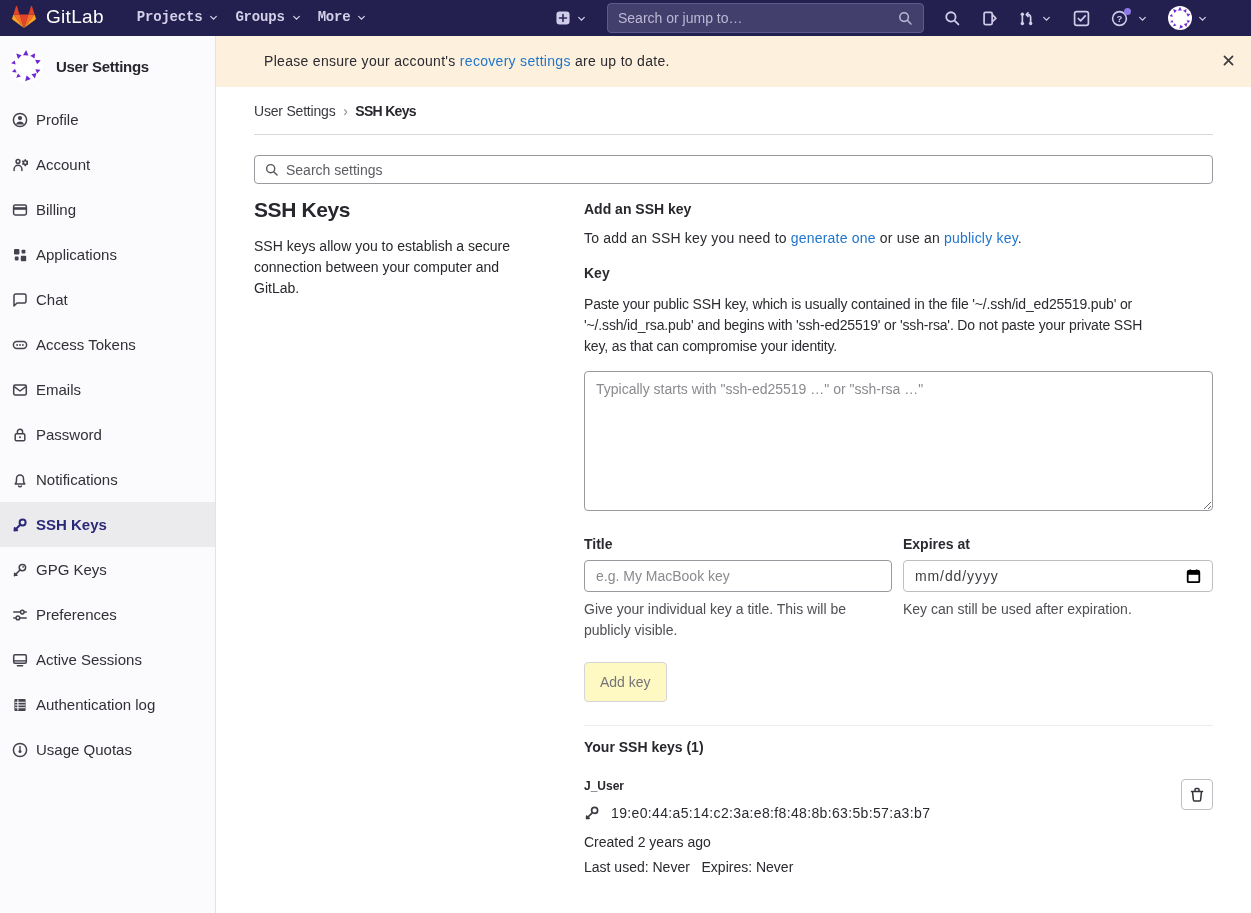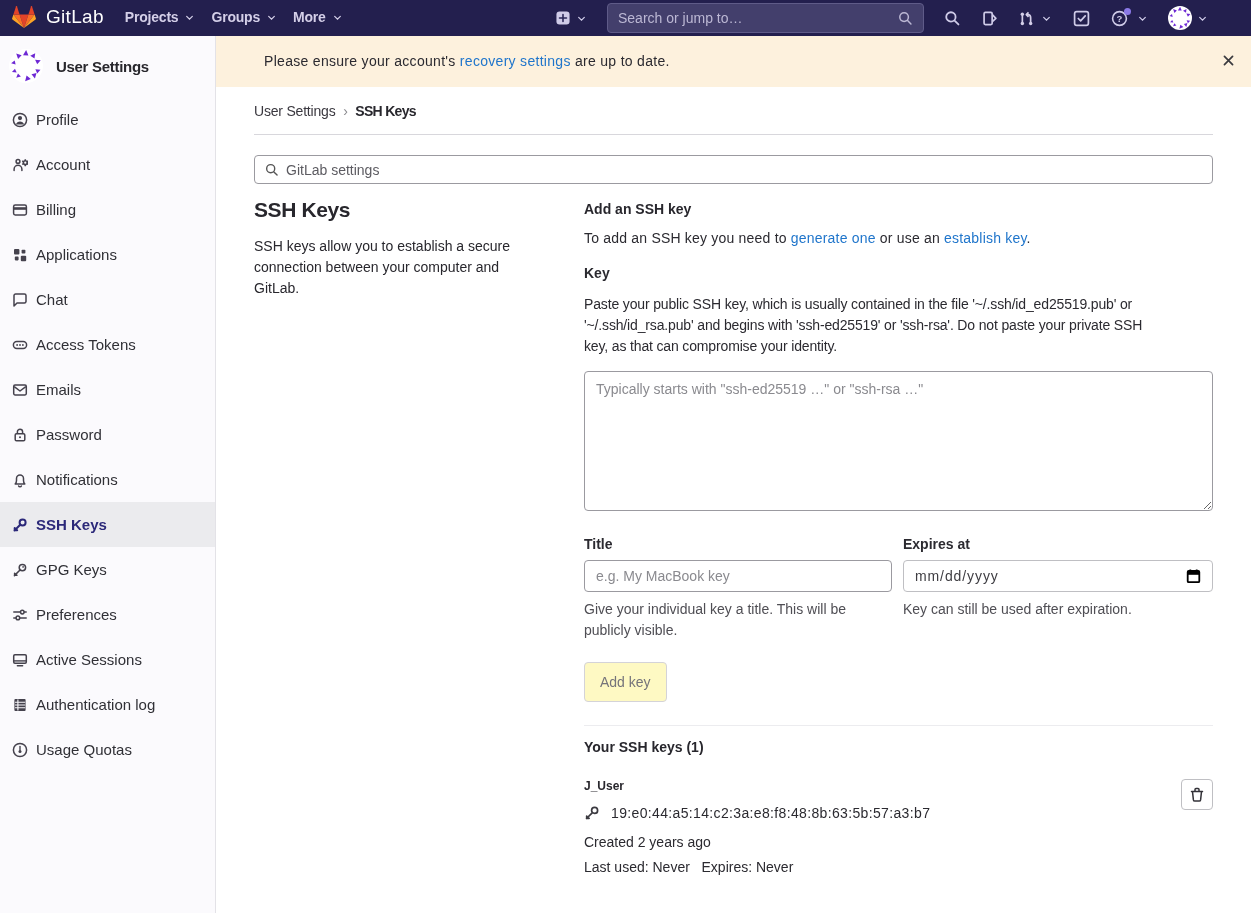--- a/index.html
+++ b/index.html
@@ -6,21 +6,21 @@
 * { margin:0; padding:0; box-sizing:border-box; }
 html,body { width:1251px; height:913px; overflow:hidden; }
 body { font-family:"Liberation Sans", sans-serif; font-size:14px; color:#2b2a30; background:#fff; }
 a { color:#1f75cb; text-decoration:none; }
 
 
 .navbar { position:fixed; top:0; left:0; right:0; height:36px; background:#231f4e; display:flex; align-items:center; padding:0 44px 0 12px; z-index:10; }
 .nav-logo { display:flex; align-items:center; margin-left:0; margin-top:-2px; }
 .nav-logo svg { width:24px; height:24px; }
 .wordmark { color:#fff; font-size:19px; font-weight:400; margin-left:10px; letter-spacing:0.3px; }
-.nav-menu { display:flex; align-items:center; margin-left:21px; margin-top:-2px; }
+.nav-menu { display:flex; align-items:center; margin-left:33px; margin-top:-2px;font-family:Liberation Mono, monospace; }
 .nav-item { display:flex; align-items:center; color:#d4cfe8; font-weight:600; font-size:14px; letter-spacing:-0.2px; margin-right:17px; }
 .caret { width:9px; height:9px; margin-left:7px; }
 .caret svg, .caret2 svg { display:block; }
 .nav-right { margin-left:auto; display:flex; align-items:center; }
 .plusbox { display:flex; align-items:center; margin-right:21px; }
 .nav-search { width:317px; height:30px; background:#433f6c; border:1px solid #5f5b88; border-radius:4px; display:flex; align-items:center; padding:0 10px; color:#bcb8d4; font-size:14px; }
 .nav-search .ph { flex:1; }
 .nic { display:flex; align-items:center; }
 
 
@@ -375,30 +375,30 @@
         </svg>
     </span>
   </div>
   <div class="content">
     <div class="breadcrumbs">User Settings <span class="bc-chev">›</span> <b>SSH Keys</b></div>
     <div class="search-settings">
       <svg width="14" height="14" viewBox="0 0 16 16">
           <circle cx="6.5" cy="6.5" r="4.6" fill="none" stroke="#555" stroke-width="1.6"></circle>
           <path d="m10.2 10.2 3.6 3.6" stroke="#555" stroke-width="1.6" stroke-linecap="round"></path>
         </svg>
-      <span>GitLab settings</span>
+      <span>Search settings</span>
     </div>
     <div class="row">
       <div class="col-left">
         <h1>SSH Keys</h1>
         <p>SSH keys allow you to establish a secure connection between your computer and GitLab.</p>
       </div>
       <div class="col-right">
         <h4 class="sec-title">Add an SSH key</h4>
-        <p class="mb">To add an SSH key you need to <a href="#">generate one</a> or use an <a href="#">establish key</a>.</p>
+        <p class="mb">To add an SSH key you need to <a href="#">generate one</a> or use an <a href="#">publicly key</a>.</p>
         <div class="lbl">Key</div>
         <p class="mb2">Paste your public SSH key, which is usually contained in the file '~/.ssh/id_ed25519.pub' or<br>'~/.ssh/id_rsa.pub' and begins with 'ssh-ed25519' or 'ssh-rsa'. Do not paste your private SSH<br>key, as that can compromise your identity.</p>
         <textarea class="key-area" placeholder="Typically starts with &quot;ssh-ed25519 …&quot; or &quot;ssh-rsa …&quot;" style=""></textarea>
         <div class="form-row">
           <div class="fcol">
             <div class="lbl">Title</div>
             <input class="ginput" placeholder="e.g. My MacBook key" style="">
             <p class="help">Give your individual key a title. This will be publicly visible.</p>
           </div>
           <div class="fcol" style="flex:1; margin-right:0;">

